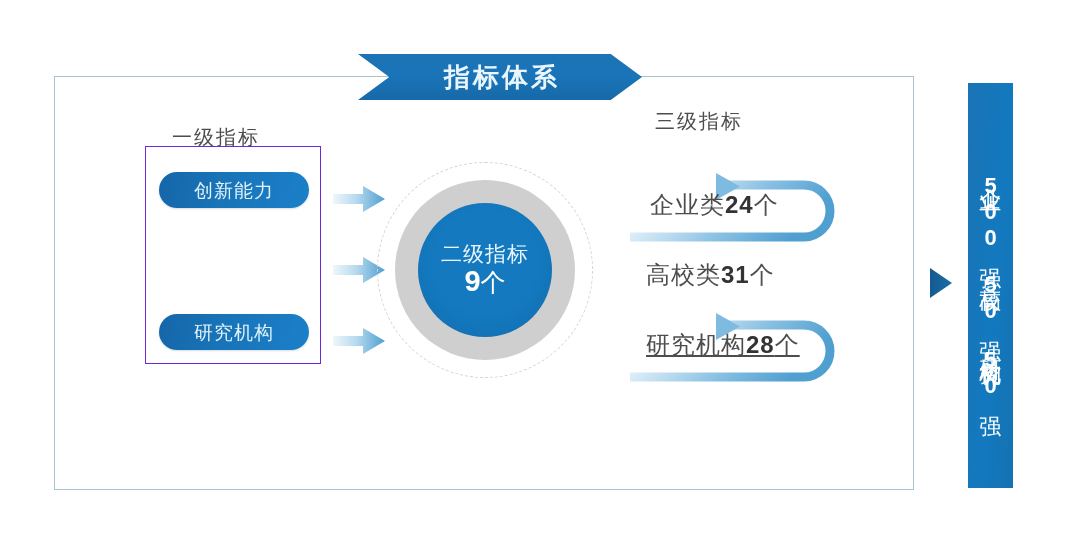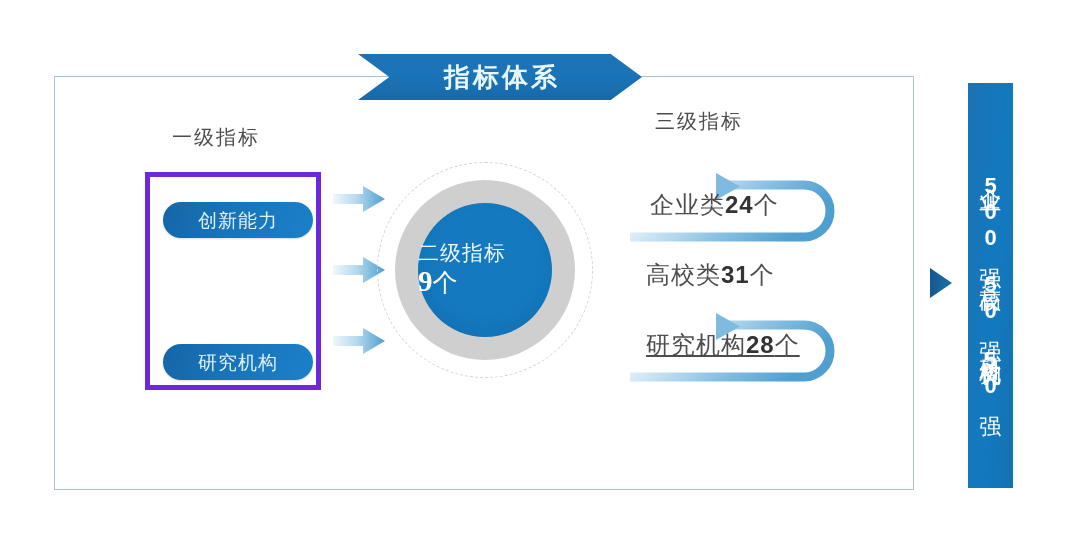--- a/index.html
+++ b/index.html
@@ -64,24 +64,24 @@
     letter-spacing: 2px;
     white-space: nowrap;
   }
   #head-l1 { left: 172px; top: 124px; }
   #head-l3 { left: 655px; top: 108px; }
 
   
   #l1-box {
     position: absolute;
     left: 145px;
-    top: 172px;
+    top: 146px;
     width: 176px;
     height: 218px;
-    border: 5px solid #6d28d9;
+    border: 1px solid #6d28d9;
     box-sizing: border-box;
     text-align: right;
   }
   .pill {
     position: absolute;
     left: 13px;
     width: 150px;
     height: 36px;
     border-radius: 18px;
     background: linear-gradient(100deg, #1566a8 0%, #1873b7 40%, #1b80c9 100%);
@@ -134,24 +134,23 @@
   #core {
     position: absolute;
     left: 418px;
     top: 203px;
     width: 134px;
     height: 134px;
     border-radius: 50%;
     background: #1479bf;
     display: flex;
     flex-direction: column;
-    align-items: flex-start;
+    align-items: center;
     justify-content: center;
     box-shadow: inset 0 -8px 18px rgba(0,0,0,.06);
-    font-family: Liberation Serif, serif;
   }
   #core .core-label {
     color: #eaf7ff;
     font-size: 21px;
     letter-spacing: 1px;
     line-height: 1.1;
   }
   #core .core-count {
     color: #ffffff;
     font-size: 25px;

